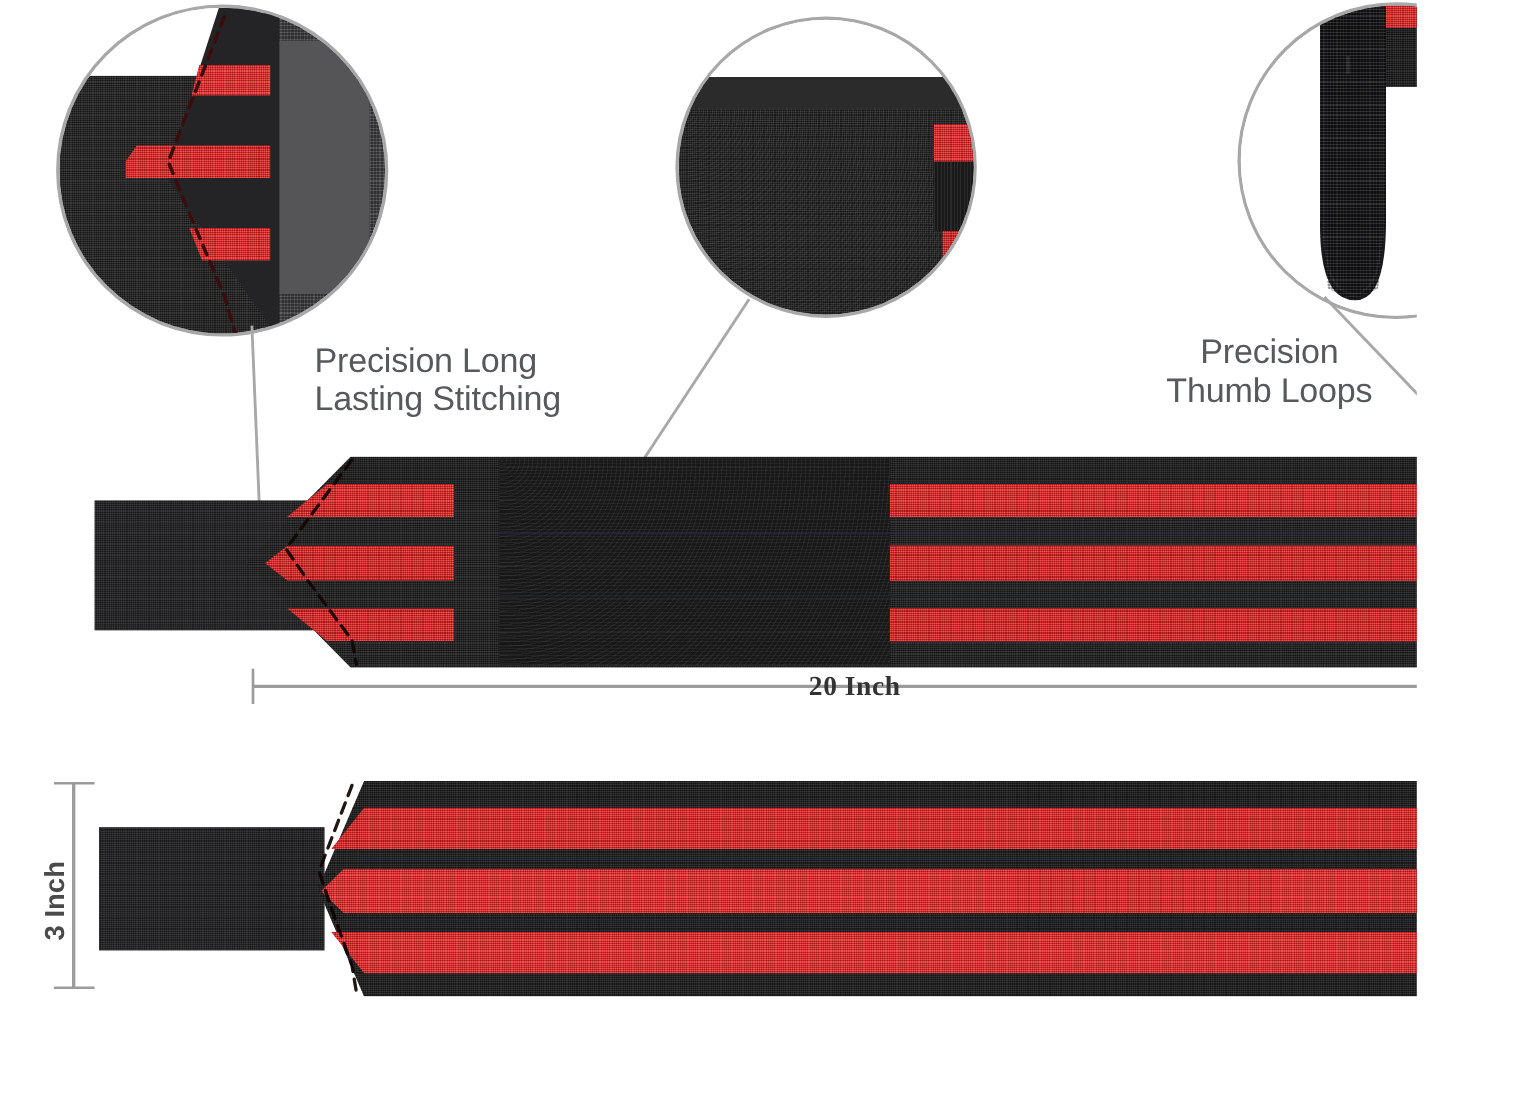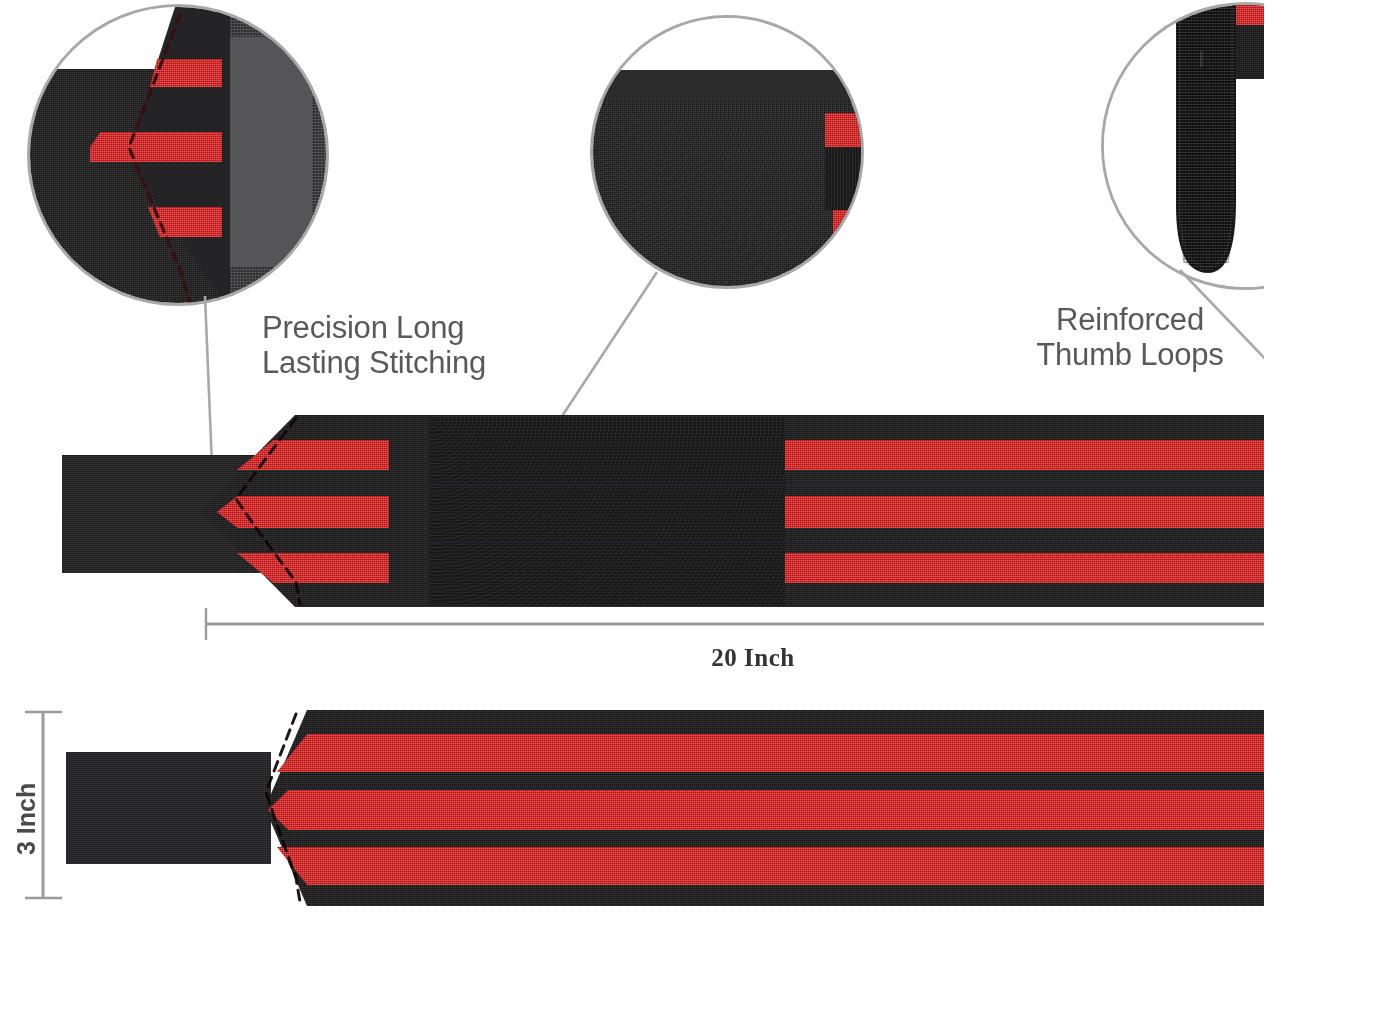--- a/index.html
+++ b/index.html
@@ -10,20 +10,21 @@
   }
   body {
     font-family: "Liberation Sans", sans-serif;
   }
   #stage {
     position: relative;
     width: 1264px;
     height: 1012px;
     background: #ffffff;
     overflow: hidden;
+    margin-left: 24px;
   }
 
   
   .callout-circle {
     position: absolute;
     border-radius: 50%;
     border: 3px solid #a8a8a8;
     overflow: hidden;
     background: #ffffff;
     box-sizing: border-box;
@@ -183,21 +184,21 @@
     <circle cx="516" cy="486" r="6.5" fill="#b5b5b5"></circle>
 
     <line x1="1180" y1="270" x2="1271" y2="365" stroke="#a8a8a8" stroke-width="2.6"></line>
     <circle cx="1273" cy="367" r="6.5" fill="#b5b5b5"></circle>
   </svg>
 
   <div class="callout-label" style="left:262px; top:311px; text-align:left;">Precision Long
 Lasting Stitching</div>
 
 
-  <div class="callout-label" style="left:1005px; top:303px; width:250px; text-align:center;">Reinforced
+  <div class="callout-label" style="left:1005px; top:303px; width:250px; text-align:center;">Precision
 Thumb Loops</div>
 
   <div class="strap-layer" style="left:0; top:0; width:1380px; height:640px;">
 
     <div class="velcro-tab" style="left:62px; top:455px; width:200px; height:118px;"></div>
 
     <div style="position:absolute; left:200px; top:415px; width:1110px; height:192px;
                 clip-path: polygon(95px 0, 1110px 0, 1110px 192px, 95px 192px, 0 96px);
                 background-color:#202021;
                 background-image:
@@ -247,21 +248,21 @@
                   repeating-linear-gradient(0deg, rgba(255,255,255,0.075) 0 1px, rgba(0,0,0,0.25) 1px 3px),
                   repeating-linear-gradient(90deg, rgba(255,255,255,0.045) 0 1px, rgba(0,0,0,0.18) 1px 3px);"></div>
     <div style="position:absolute; left:1294px; top:358px; width:3px; height:14px; background:rgba(255,255,255,0.12);"></div>
   </div>
 
   <svg class="leader-svg">
     <line x1="206" y1="608" x2="206" y2="640" stroke="#9b9b9b" stroke-width="2.4"></line>
     <line x1="1300" y1="608" x2="1300" y2="640" stroke="#9b9b9b" stroke-width="2.4"></line>
     <line x1="206" y1="624" x2="1300" y2="624" stroke="#9b9b9b" stroke-width="3"></line>
   </svg>
-  <div class="dim-text" style="left:206px; top:644px; width:1094px; text-align:center;">20 Inch</div>
+  <div class="dim-text" style="left:206px; top:611px; width:1094px; text-align:center;">20 Inch</div>
 
   <div class="strap-layer" style="left:0; top:0; width:1380px; height:1012px;">
 
     <div class="velcro-tab" style="left:66px; top:752px; width:205px; height:112px;"></div>
 
     <div style="position:absolute; left:265px; top:710px; width:1055px; height:196px;
                 clip-path: polygon(42px 0, 1055px 0, 1055px 196px, 42px 196px, 0 98px);
                 background-color:#1f1f20;
                 background-image:
                   repeating-linear-gradient(0deg, rgba(255,255,255,0.055) 0 1px, rgba(0,0,0,0.17) 1px 2px),

